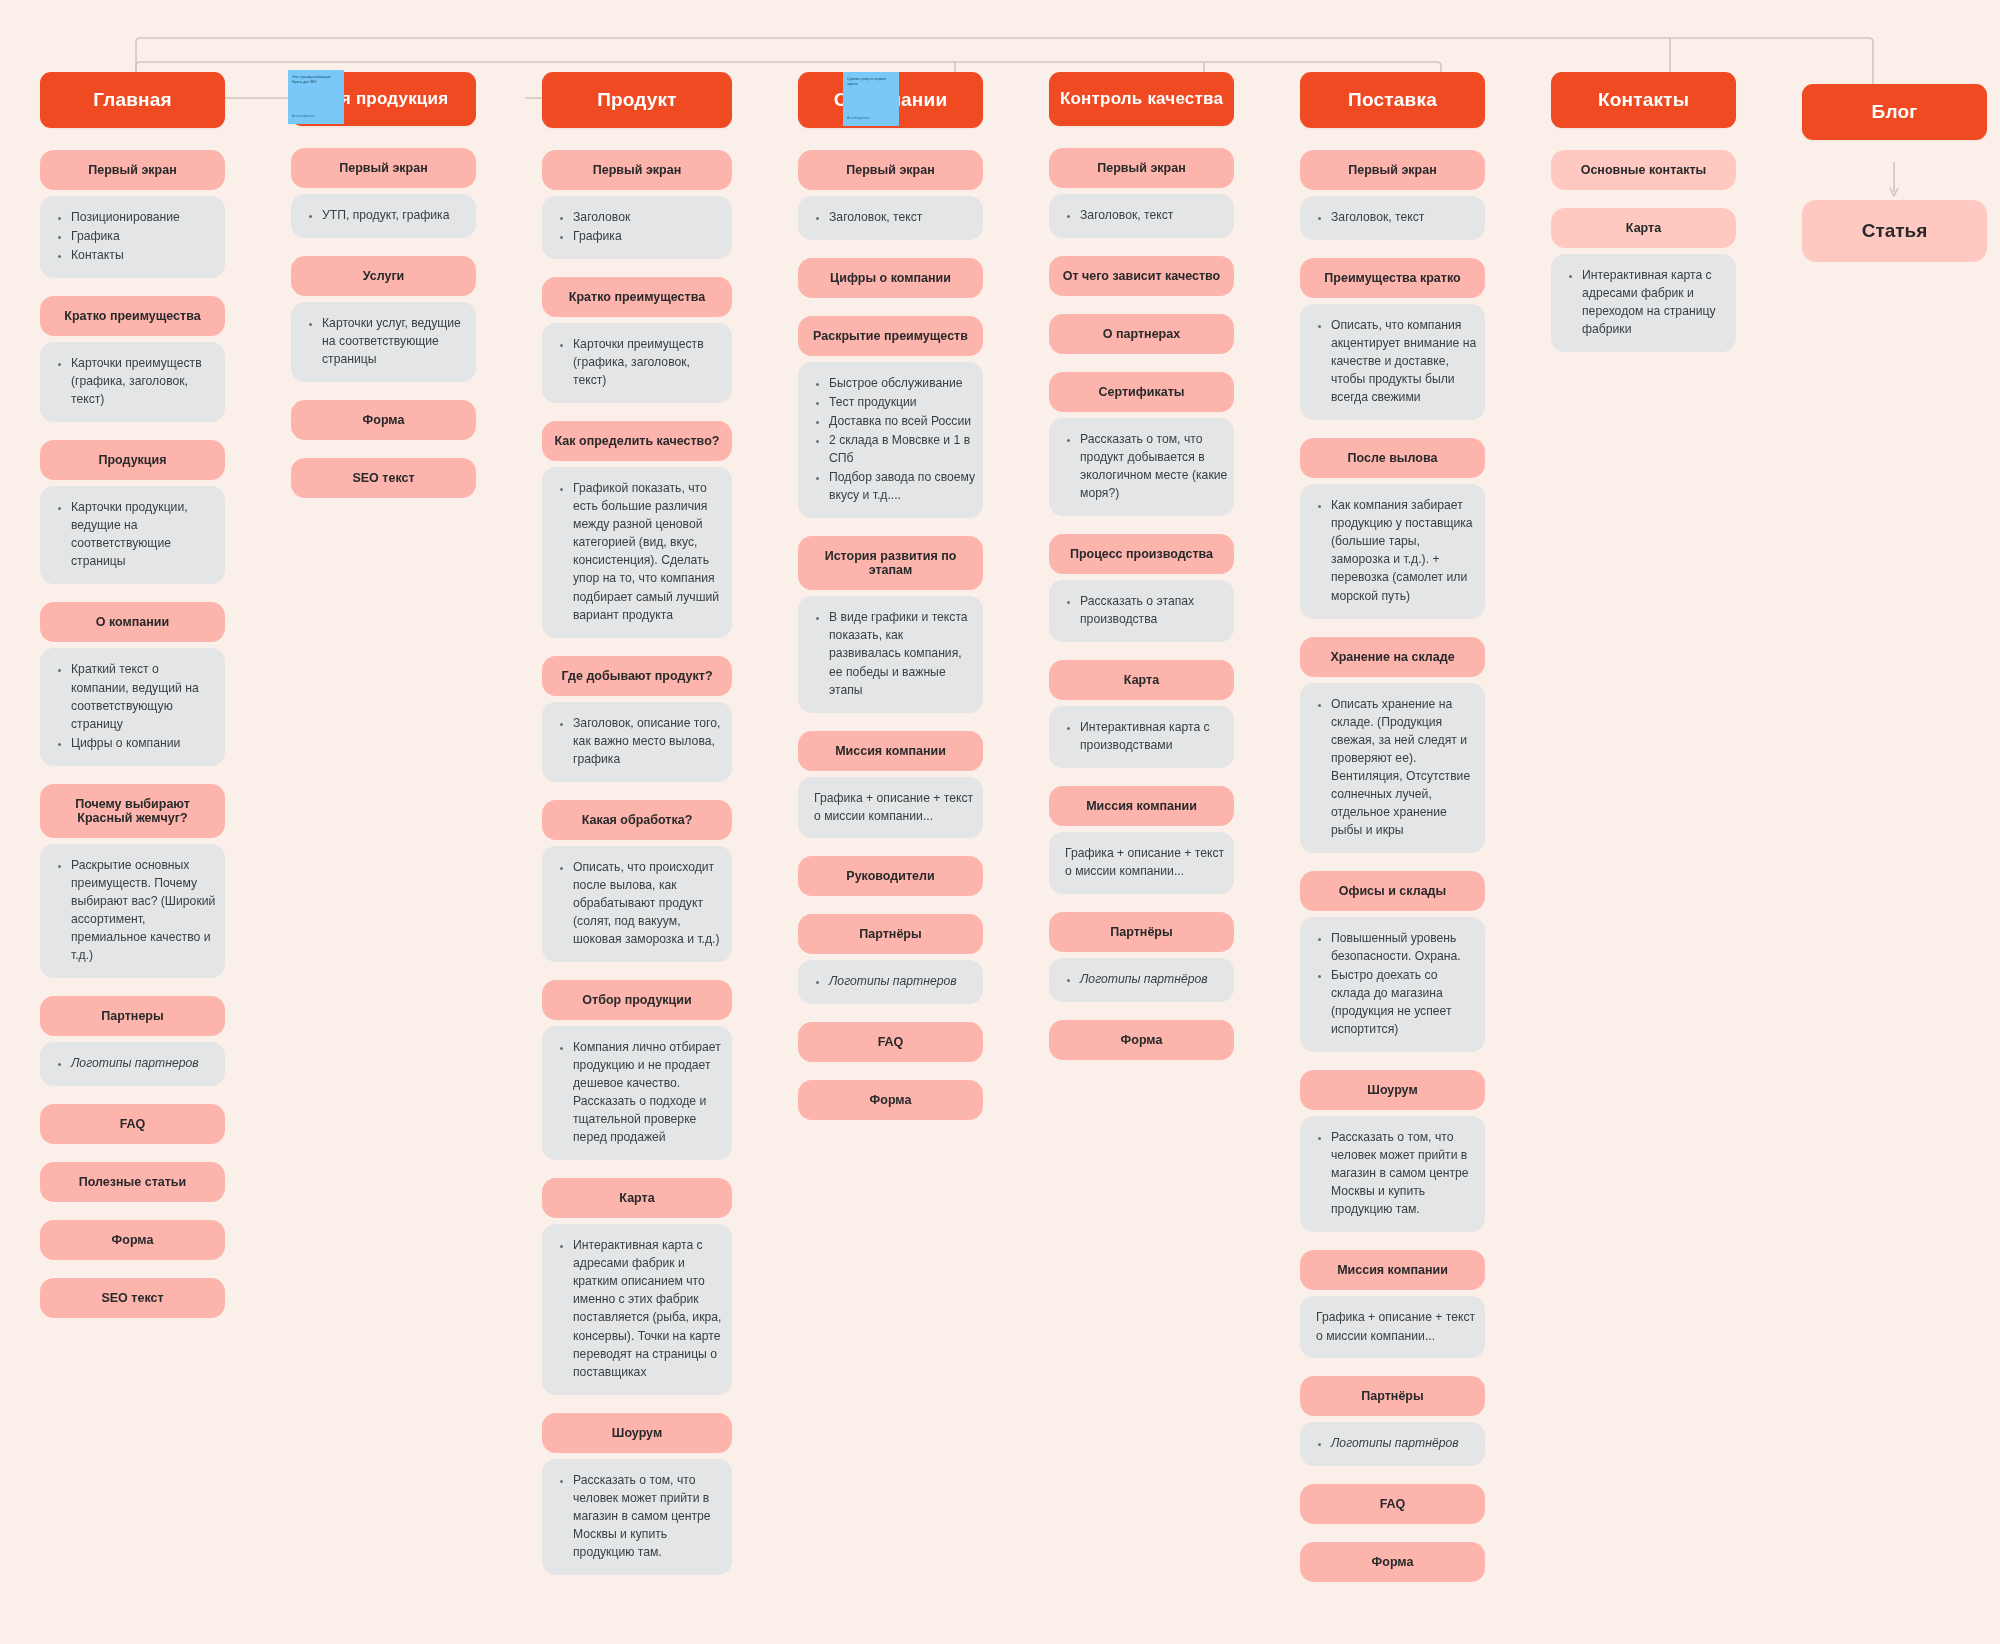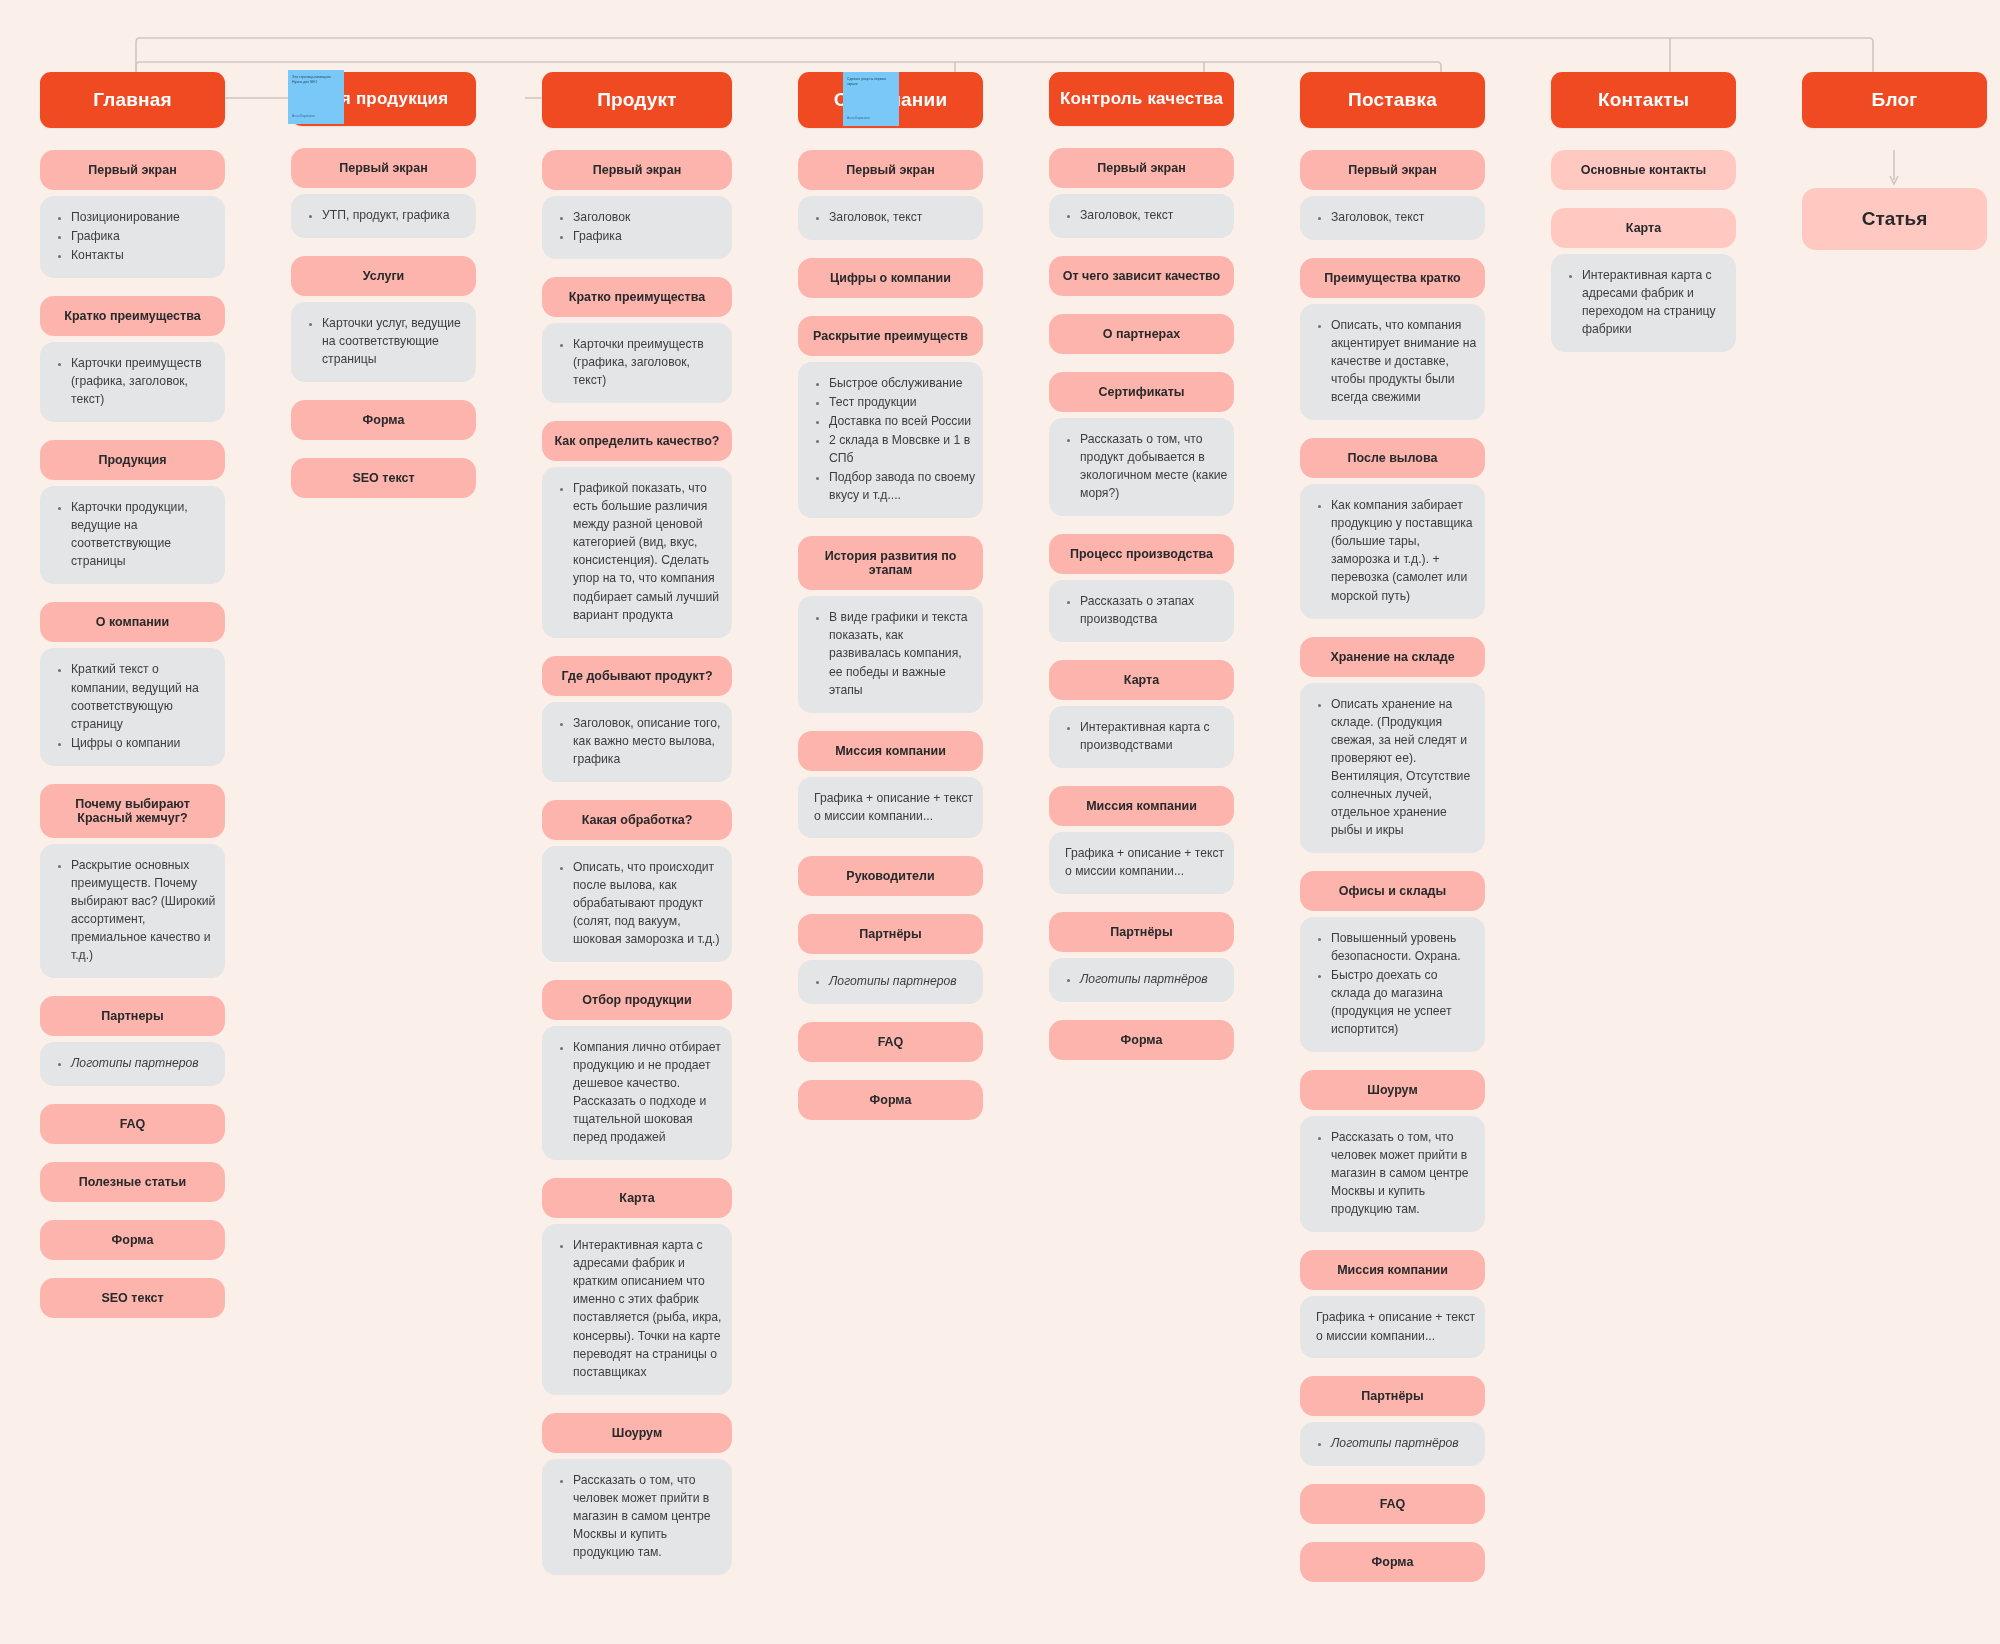--- a/index.html
+++ b/index.html
@@ -229,21 +229,21 @@
           </div>
           <div class="sec">Какая обработка?</div>
           <div class="note">
             <ul>
               <li>Описать, что происходит после вылова, как обрабатывают продукт (солят, под вакуум, шоковая заморозка и т.д.)</li>
             </ul>
           </div>
           <div class="sec">Отбор продукции</div>
           <div class="note">
             <ul>
-              <li>Компания лично отбирает продукцию и не продает дешевое качество. Рассказать о подходе и тщательной шоковая перед продажей</li>
+              <li>Компания лично отбирает продукцию и не продает дешевое качество. Рассказать о подходе и тщательной проверке перед продажей</li>
             </ul>
           </div>
           <div class="sec">Карта</div>
           <div class="note">
             <ul>
               <li>Интерактивная карта с адресами фабрик и кратким описанием что именно с этих фабрик поставляется (рыба, икра, консервы). Точки на карте переводят на страницы о поставщиках</li>
             </ul>
           </div>
           <div class="sec">Шоурум</div>
           <div class="note">
@@ -395,21 +395,21 @@
         <div class="blocks">
           <div class="sec pale gap">Основные контакты</div>
           <div class="sec pale">Карта</div>
           <div class="note">
             <ul>
               <li>Интерактивная карта с адресами фабрик и переходом на страницу фабрики</li>
             </ul>
           </div>
         </div>
       </div>
-      <div class="col" style="width: 185px; margin-right: 0px;">
+      <div class="col" style="width: 185px; margin-right: 0px; margin-top: 12px;">
         <div class="col-head">Блог</div>
         <div class="blocks">
           <div class="blog-stem"><svg width="100%" height="38" viewBox="0 0 185 38" preserveAspectRatio="none">
               <path d="M92,0 L92,30" fill="none" stroke="#cfc6bf" stroke-width="1.6"></path>
               <path d="M88,26 L92,34 L96,26" fill="none" stroke="#cfc6bf" stroke-width="1.6"></path>
             </svg></div>
           <div class="article">Статья</div>
         </div>
       </div>
     </div>

